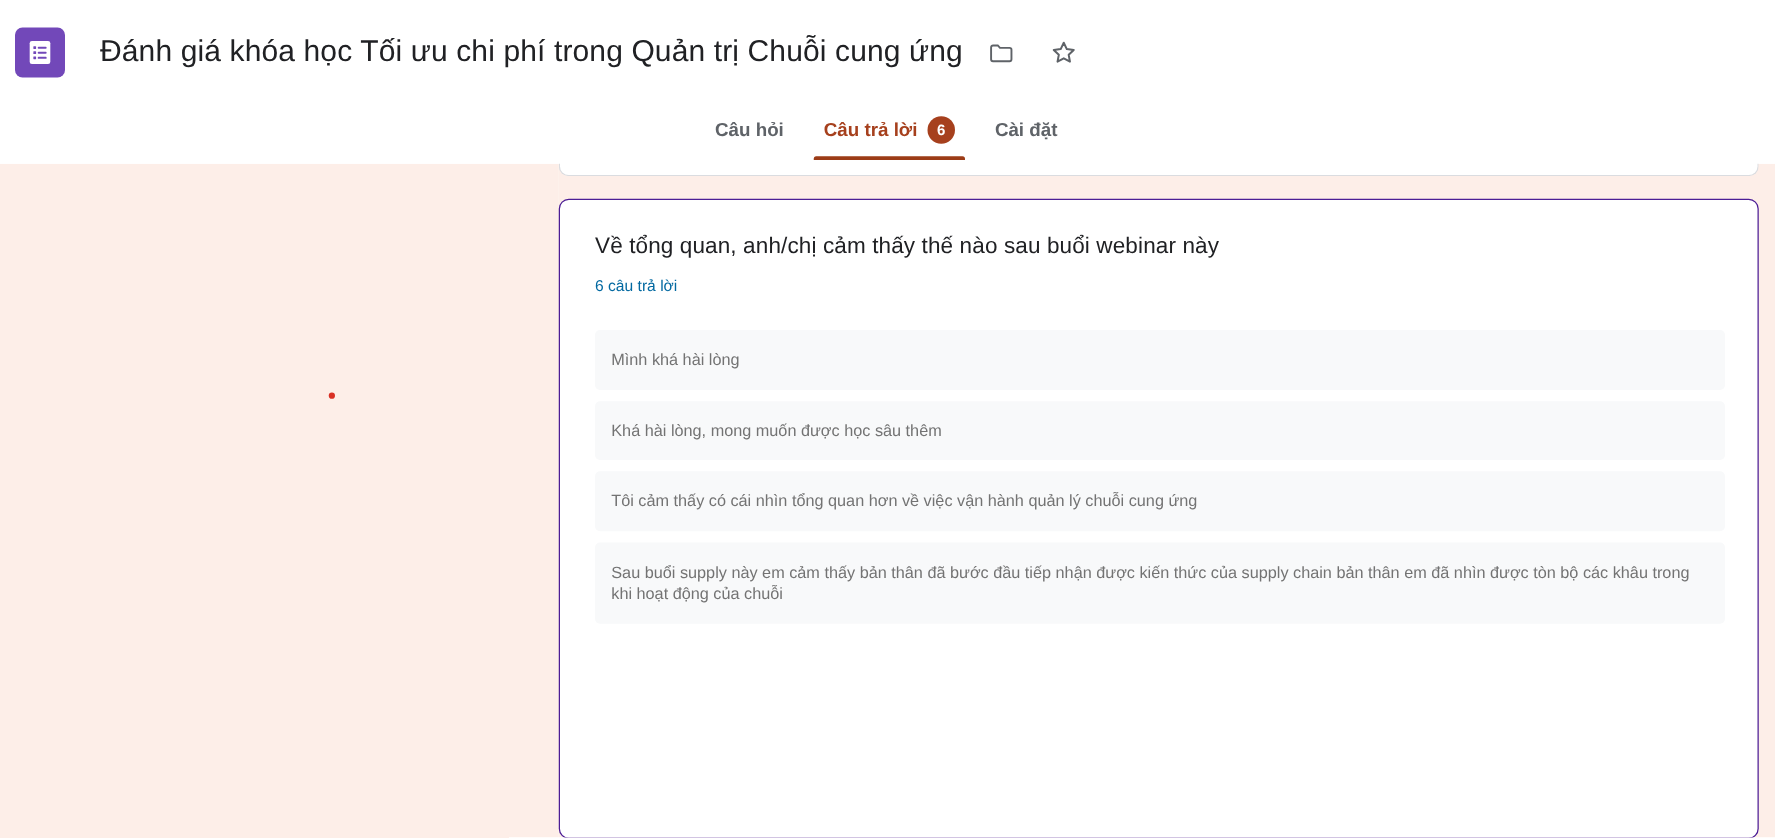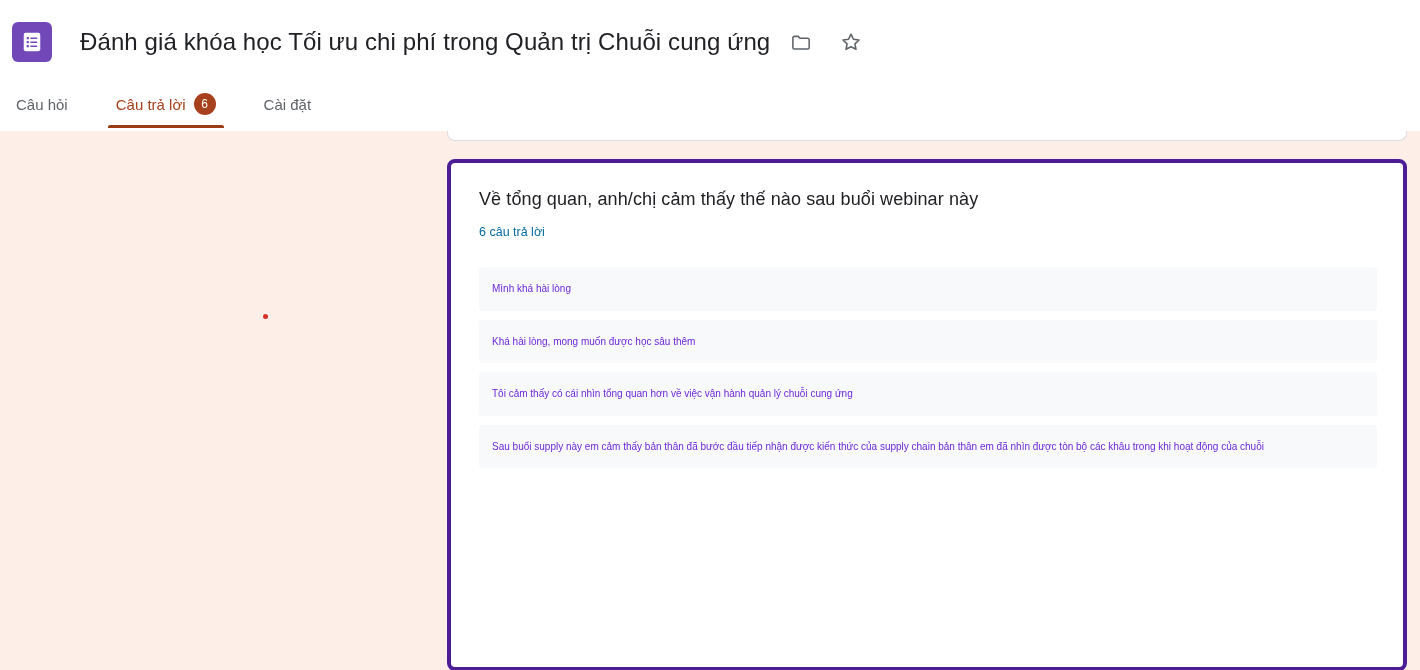--- a/index.html
+++ b/index.html
@@ -52,24 +52,25 @@
     display: flex; align-items: center; justify-content: center;
     border-radius: 50%;
     flex: none;
     color: #5f6368;
   }
   .hdr-icon:first-of-type { margin-left: 22px; }
 
   .tabs {
     display: flex;
     align-items: flex-end;
-    justify-content: flex-start;
+    justify-content: center;
     height: 56px;
-    gap: 16px;
+    gap: 0;
     padding-right: 2px;
+    font-weight: bold;
   }
   .tab {
     display: flex;
     align-items: center;
     gap: 8px;
     padding: 0 16px;
     height: 48px;
     font-size: 15px;
     color: #5f6368;
     position: relative;
@@ -131,21 +132,21 @@
     border: 1px solid #dadce0;
     border-radius: 0 0 8px 8px;
     border-top: none;
   }
 
   .card {
     position: absolute;
     left: 0; top: 28px;
     width: 960px;
     background: #ffffff;
-    border: 4px solid #4c1d95;
+    border: 1px solid #4c1d95;
     border-radius: 8px;
     padding: 22px 26px 26px 28px;
     min-height: 512px;
   }
   .q-title {
     font-size: 18px;
     color: #202124;
     letter-spacing: .1px;
     margin: 4px 0 0 0;
   }
@@ -154,22 +155,22 @@
     color: #0369a1;
     margin-top: 15px;
   }
   .answers {
     margin-top: 28px;
   }
   .answer {
     background: #f8f9fa;
     border-radius: 4px;
     padding: 15px 14px 15px 13px;
-    font-size: 10px;
-    color: #6d28d9;
+    font-size: 13px;
+    color: #737373;
     line-height: 1.35;
     margin-bottom: 9px;
   }
   .answer:last-child { margin-bottom: 0; }
 </style>
 </head>
 <body>
 
 <div class="app">
 

